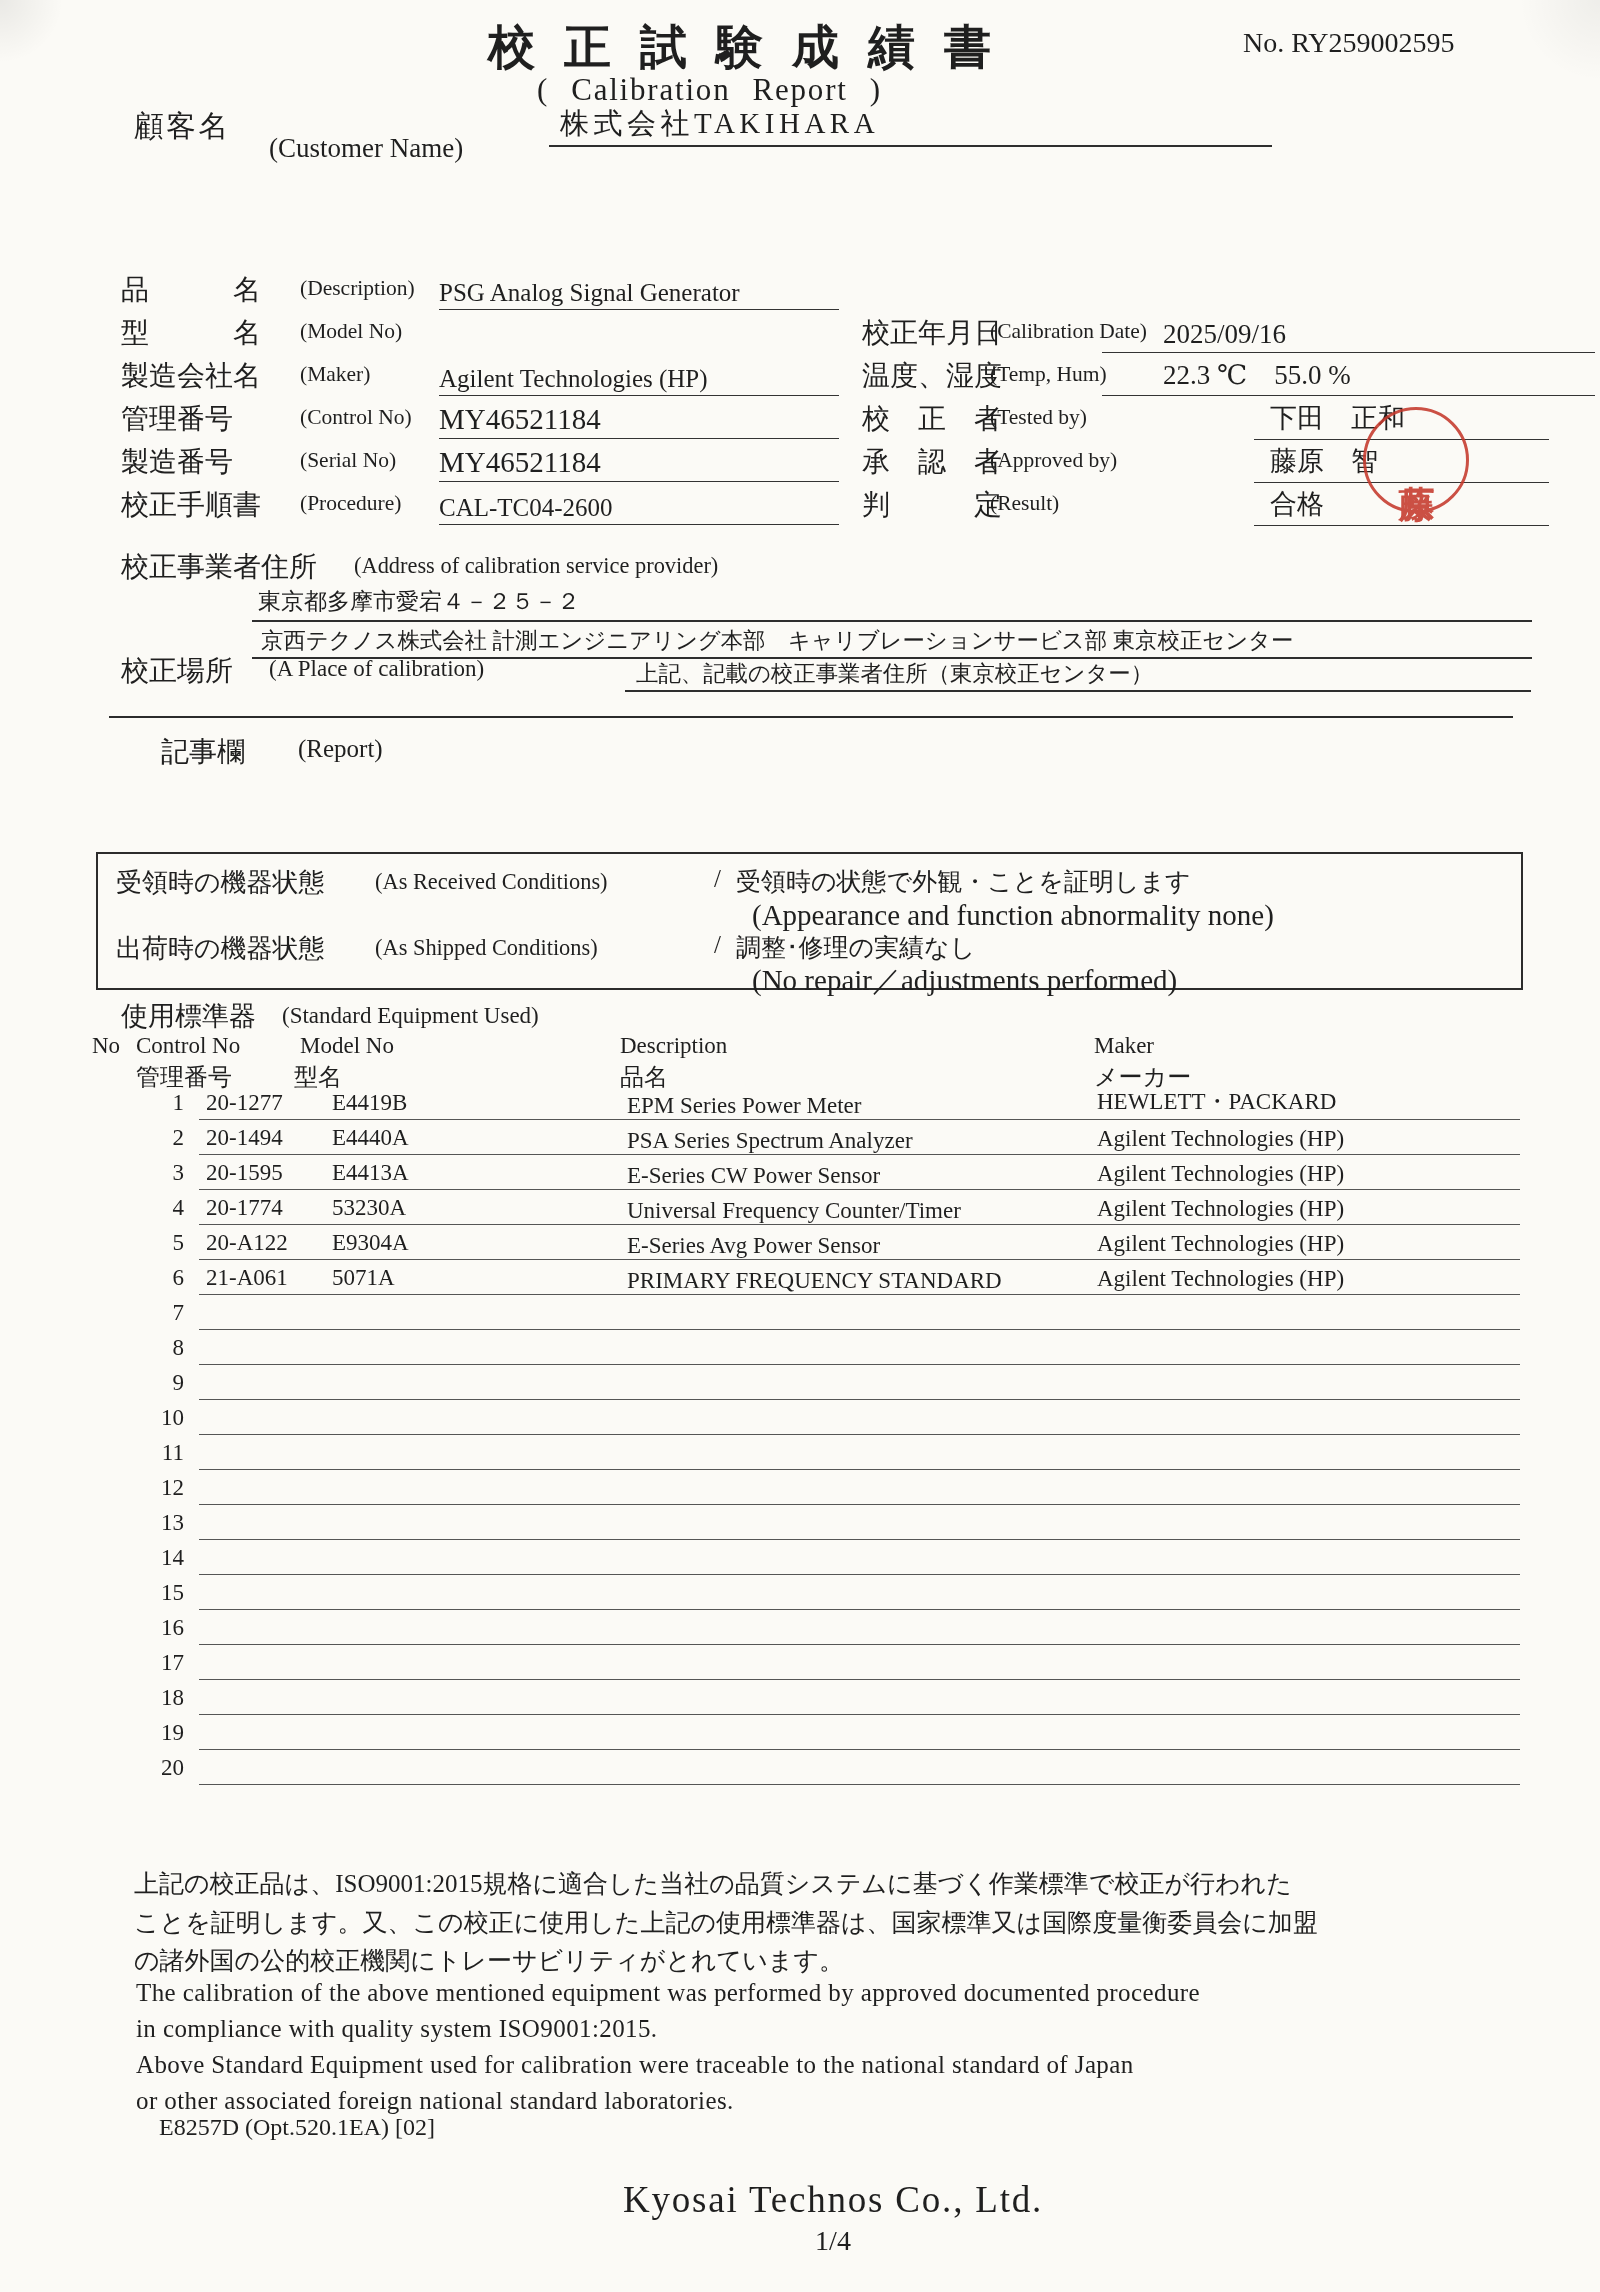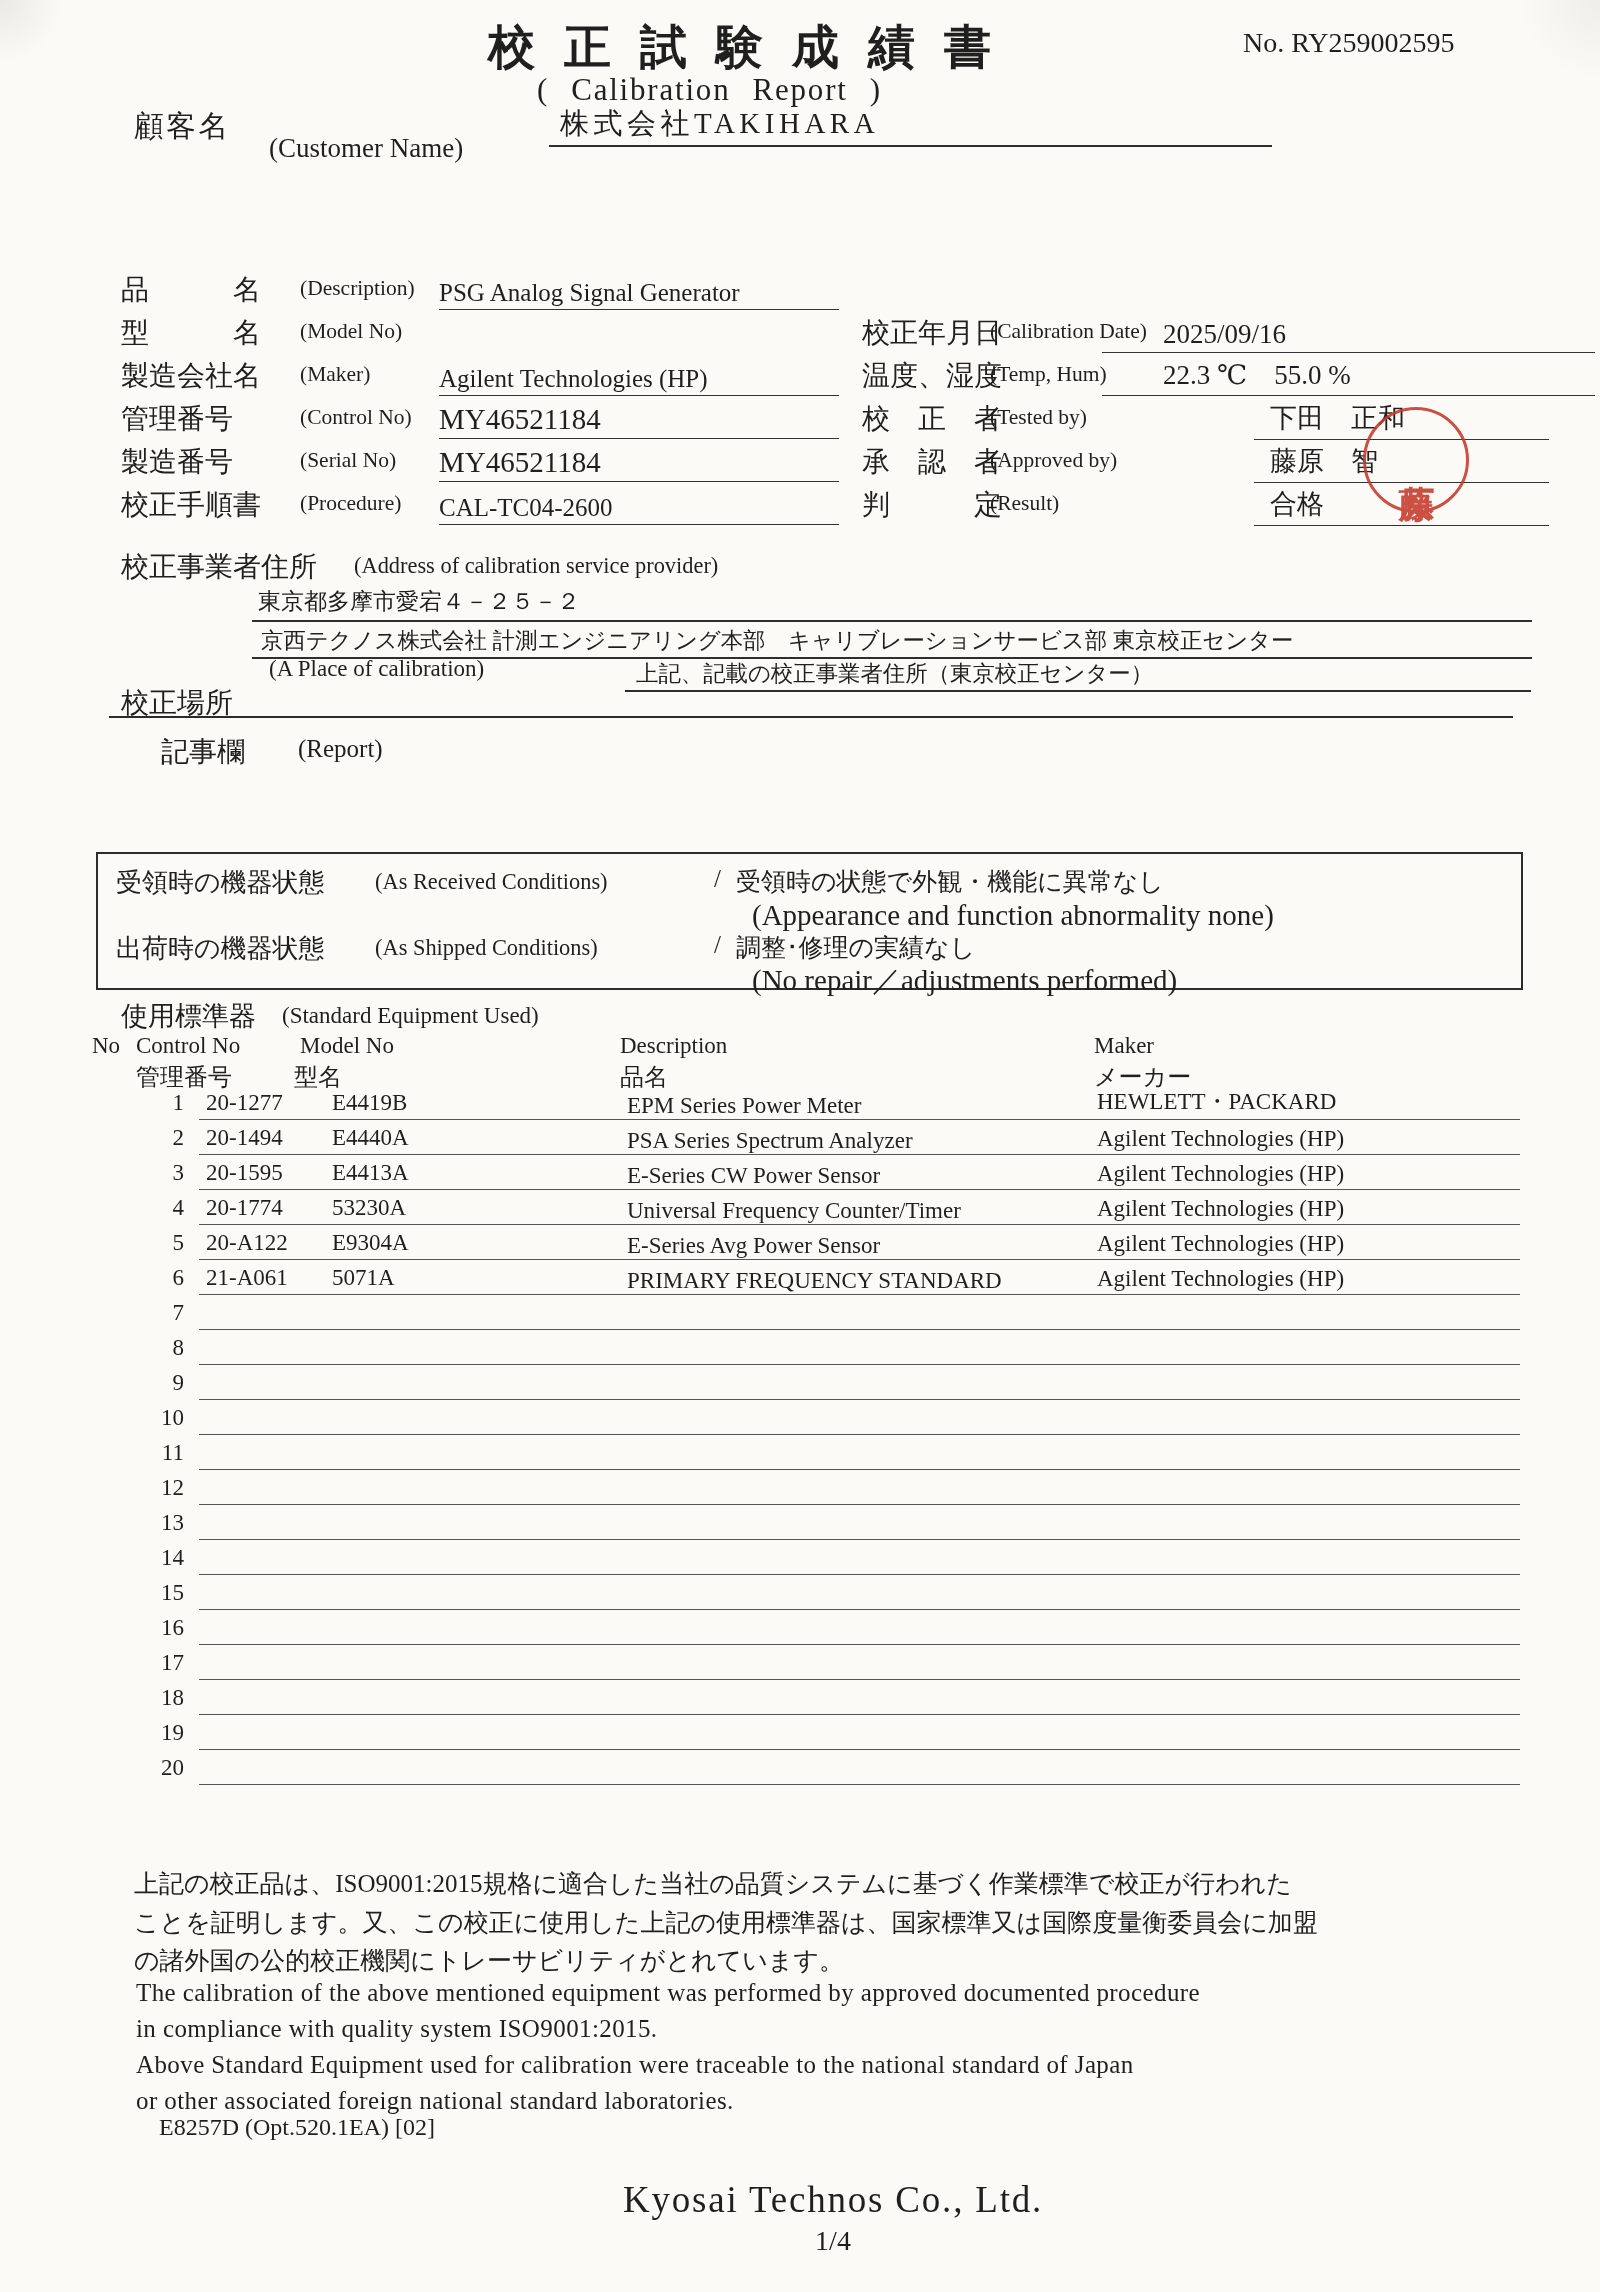--- a/index.html
+++ b/index.html
@@ -35,21 +35,21 @@
       display:flex;align-items:flex-end;padding-left:61px;padding-bottom:1.8px;font-size:27px;white-space:nowrap;}
   .vr2{position:absolute;left:1254px;top:0;width:279px;height:38px;border-bottom:1.8px solid #333;
       display:flex;align-items:flex-end;padding-left:16px;padding-bottom:3px;font-size:27px;white-space:nowrap;}
   
   .prov-label{left:121px;top:548px;font-size:28px;}
   .prov-en{left:354px;top:553px;font-size:22.4px;}
   .addr1{left:258px;top:586px;font-size:23px;}
   .addr-line1{left:252px;top:620px;width:1280px;border-bottom:2.2px solid #2e2e2e;height:0;}
   .addr2{left:261px;top:625px;font-size:22.4px;}
   .addr-line2{left:252px;top:657px;width:1280px;border-bottom:2.2px solid #2e2e2e;height:0;}
-  .place-label{left:121px;top:684px;font-size:28px;}
+  .place-label{left:121px;top:652px;font-size:28px;}
   .place-en{left:269px;top:656px;font-size:23px;}
   .place-val{left:636px;top:658px;font-size:22.4px;}
   .place-line{left:625px;top:690px;width:906px;border-bottom:2.2px solid #2e2e2e;height:0;}
   
   .divider{left:109px;top:716px;width:1404px;border-bottom:2.7px solid #2b2b2b;height:0;}
   .report-label{left:161px;top:733px;font-size:28px;}
   .report-en{left:298px;top:735px;font-size:25px;}
   
   .cond-box{left:96px;top:852px;width:1423px;height:134px;border:2.2px solid #2c2c2c;}
   .cb{position:absolute;white-space:nowrap;}
@@ -167,21 +167,21 @@
   <div class="abs place-line"></div>
 
   <div class="abs divider"></div>
   <div class="abs report-label">記事欄</div>
   <div class="abs report-en">(Report)</div>
 
   <div class="abs cond-box">
     <span class="cb cb-jl" style="top:10.7px">受領時の機器状態</span>
     <span class="cb cb-el" style="top:15px">(As Received Conditions)</span>
     <span class="cb cb-sl" style="top:10.7px">/</span>
-    <span class="cb cb-v" style="top:10.7px">受領時の状態で外観・機能に異常なし</span>
+    <span class="cb cb-v" style="top:10.7px">受領時の状態で外観・ことを証明します</span>
     <span class="cb cb-ve" style="top:45px">(Appearance and function abnormality none)</span>
     <span class="cb cb-jl" style="top:77px">出荷時の機器状態</span>
     <span class="cb cb-el" style="top:81px">(As Shipped Conditions)</span>
     <span class="cb cb-sl" style="top:77px">/</span>
     <span class="cb cb-v" style="top:77px">調整･修理の実績なし</span>
     <span class="cb cb-ve" style="top:107px">(No repair／adjustments performed)</span>
   </div>
 
   <div class="abs std-label">使用標準器</div>
   <div class="abs std-en">(Standard Equipment Used)</div>

